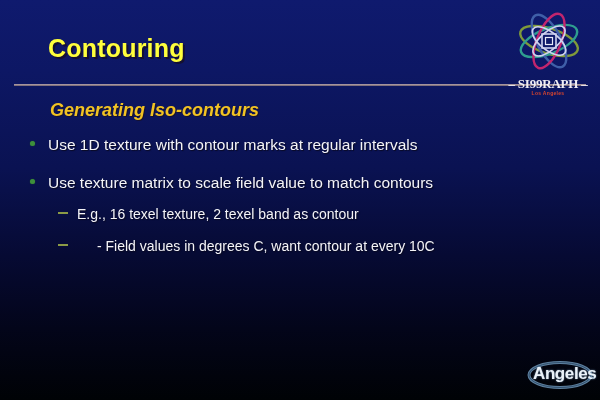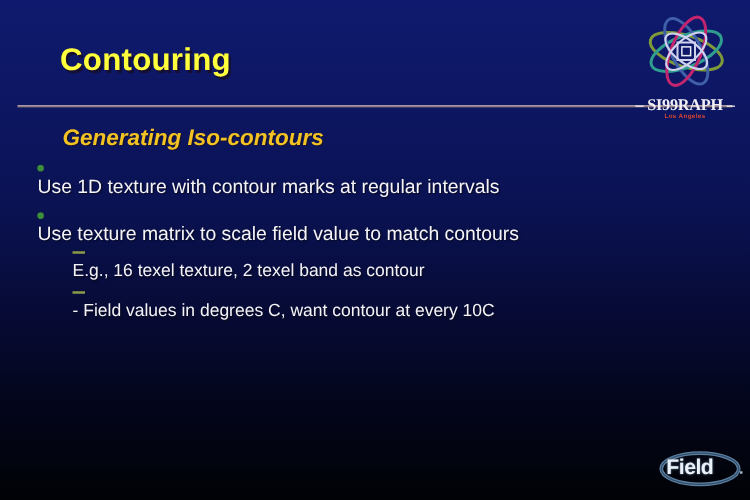--- a/index.html
+++ b/index.html
@@ -59,21 +59,20 @@
     white-space: nowrap;
     margin-left: 24px;
   }
 
   
   .bullet-row {
     position: absolute;
     display: flex;
     align-items: baseline;
     white-space: nowrap;
-    flex-direction: column;
   }
   .lvl1 { left: 30px; font-size: 15.5px; }
   .lvl2 { left: 58px; font-size: 14px; }
 
   .dot-marker {
     width: 5px;
     height: 5px;
     border-radius: 50%;
     background: #3e8f3c;
     box-shadow: 0 0 1px #2a6a28;
@@ -92,21 +91,21 @@
     flex: 0 0 auto;
   }
   .btext {
     color: #f4f4f8;
     text-shadow: 1px 1px 1px #0a0a22;
   }
 
   #b1 { top: 136px; }
   #b2 { top: 174px; text-align: right; }
   #s1 { top: 206px; }
-  #s2 { top: 238px; }
+  #s2 { top: 238px; gap: 20px; }
 
   
   #siggraph {
     position: absolute;
     left: 500px;
     top: 8px;
     width: 96px;
     height: 94px;
   }
   #sig-rosette {
@@ -217,17 +216,17 @@
     </svg>
     <div id="sig-wordmark">– SI99RAPH –</div>
     <div id="sig-city">Los Angeles</div>
   </div>
 
   <div id="opengl">
     <svg width="74" height="34" viewBox="0 0 74 34">
       <ellipse cx="34" cy="17" rx="31" ry="12.5" fill="none" stroke="#5d7f9e" stroke-width="3"></ellipse>
       <ellipse cx="34" cy="17" rx="31" ry="12.5" fill="none" stroke="#32506e" stroke-width="1"></ellipse>
     </svg>
-    <div id="ogl-text">Field</div>
+    <div id="ogl-text">Angeles</div>
     <div id="ogl-dot"></div>
   </div>
 
 </div>
 
 </body></html>

